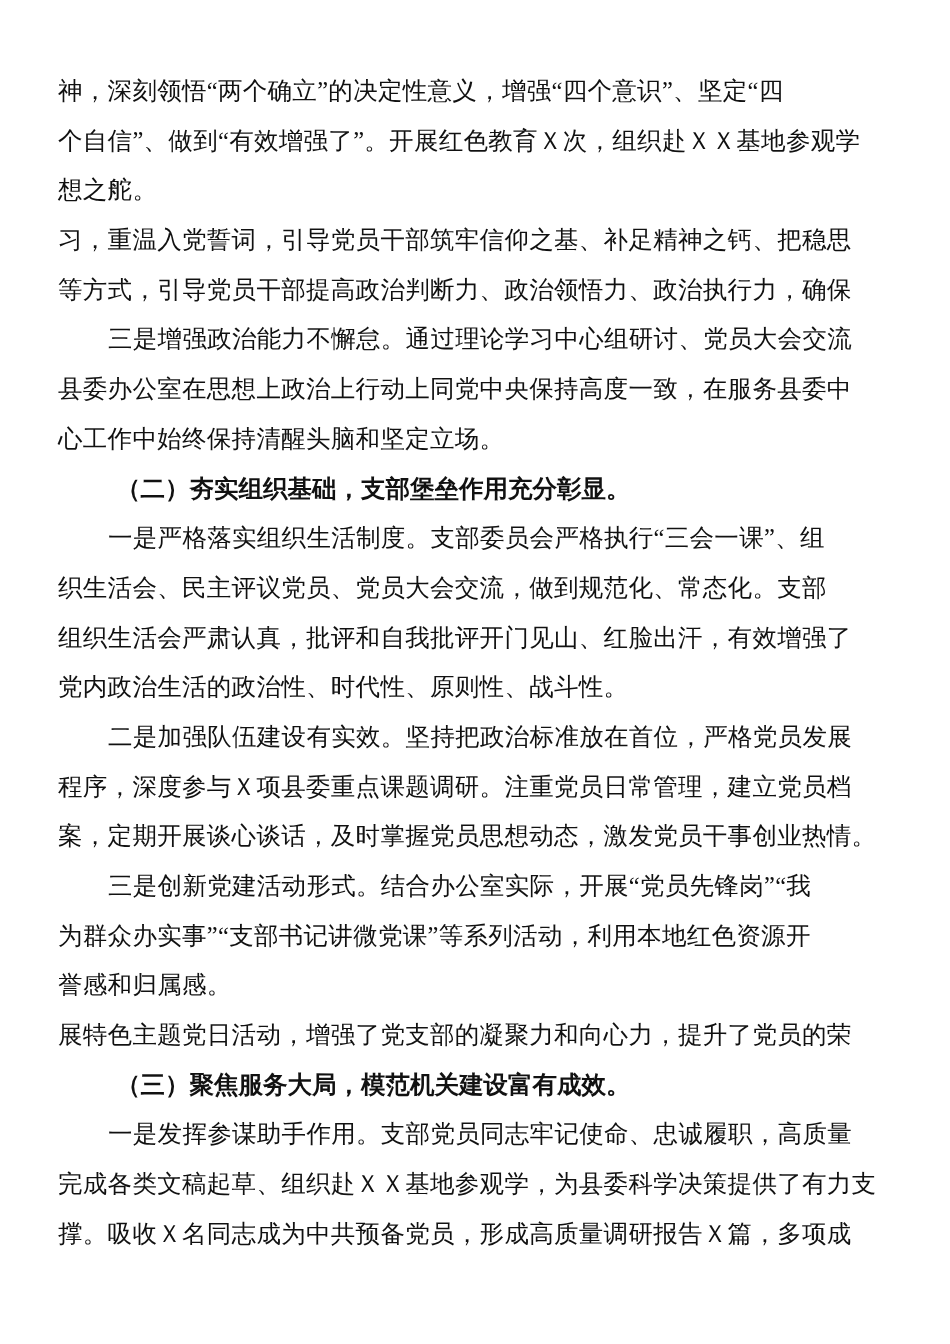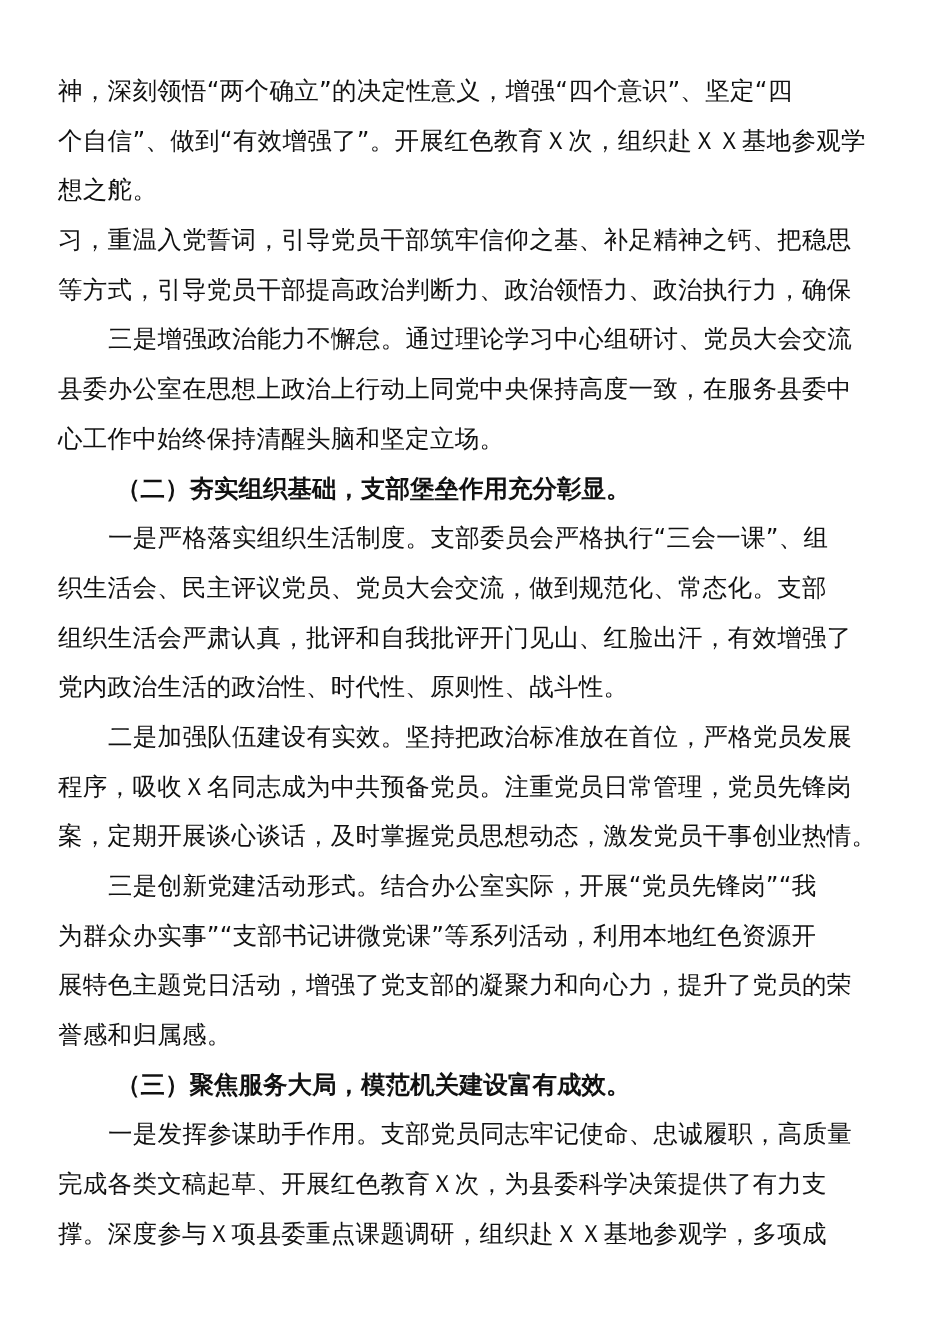--- a/index.html
+++ b/index.html
@@ -13,20 +13,21 @@
       position: relative;
       overflow: hidden;
       font-family: "DejaVu Sans", "Liberation Sans", sans-serif;
       color: #111111;
     }
     .page {
       position: absolute;
       left: 58px;
       top: 66px;
       width: 830px;
+      font-family: Liberation Serif, serif;
     }
     .line {
       height: 49.7px;
       line-height: 49.7px;
       font-size: 24.5px;
       white-space: nowrap;
       letter-spacing: 0.3px;
     }
     .indent {
       padding-left: 50px;
@@ -60,32 +61,32 @@
 
   <div>
     <div class="line indent">一是严格落实组织生活制度。支部委员会严格执行“三会一课”、组</div>
     <div class="line">织生活会、民主评议党员、党员大会交流，做到规范化、常态化。支部</div>
     <div class="line">组织生活会严肃认真，批评和自我批评开门见山、红脸出汗，有效增强了</div>
     <div class="line">党内政治生活的政治性、时代性、原则性、战斗性。</div>
   </div>
 
   <div>
     <div class="line indent">二是加强队伍建设有实效。坚持把政治标准放在首位，严格党员发展</div>
-    <div class="line">程序，吸收Ｘ名同志成为中共预备党员。注重党员日常管理，党员先锋岗</div>
+    <div class="line">程序，深度参与Ｘ项县委重点课题调研。注重党员日常管理，建立党员档</div>
     <div class="line">案，定期开展谈心谈话，及时掌握党员思想动态，激发党员干事创业热情。</div>
   </div>
 
   <div>
     <div class="line indent">三是创新党建活动形式。结合办公室实际，开展“党员先锋岗”“我</div>
     <div class="line">为群众办实事”“支部书记讲微党课”等系列活动，利用本地红色资源开</div>
+    <div class="line">誉感和归属感。</div>
     <div class="line">展特色主题党日活动，增强了党支部的凝聚力和向心力，提升了党员的荣</div>
-    <div class="line">誉感和归属感。</div>
   </div>
 
   <div class="line heading">（三）聚焦服务大局，模范机关建设富有成效。</div>
 
   <div>
     <div class="line indent">一是发挥参谋助手作用。支部党员同志牢记使命、忠诚履职，高质量</div>
-    <div class="line">完成各类文稿起草、开展红色教育Ｘ次，为县委科学决策提供了有力支</div>
-    <div class="line">撑。深度参与Ｘ项县委重点课题调研，组织赴ＸＸ基地参观学，多项成</div>
+    <div class="line">完成各类文稿起草、组织赴ＸＸ基地参观学，为县委科学决策提供了有力支</div>
+    <div class="line">撑。吸收Ｘ名同志成为中共预备党员，形成高质量调研报告Ｘ篇，多项成</div>
   </div>
 
 </div>
 
 </body></html>

